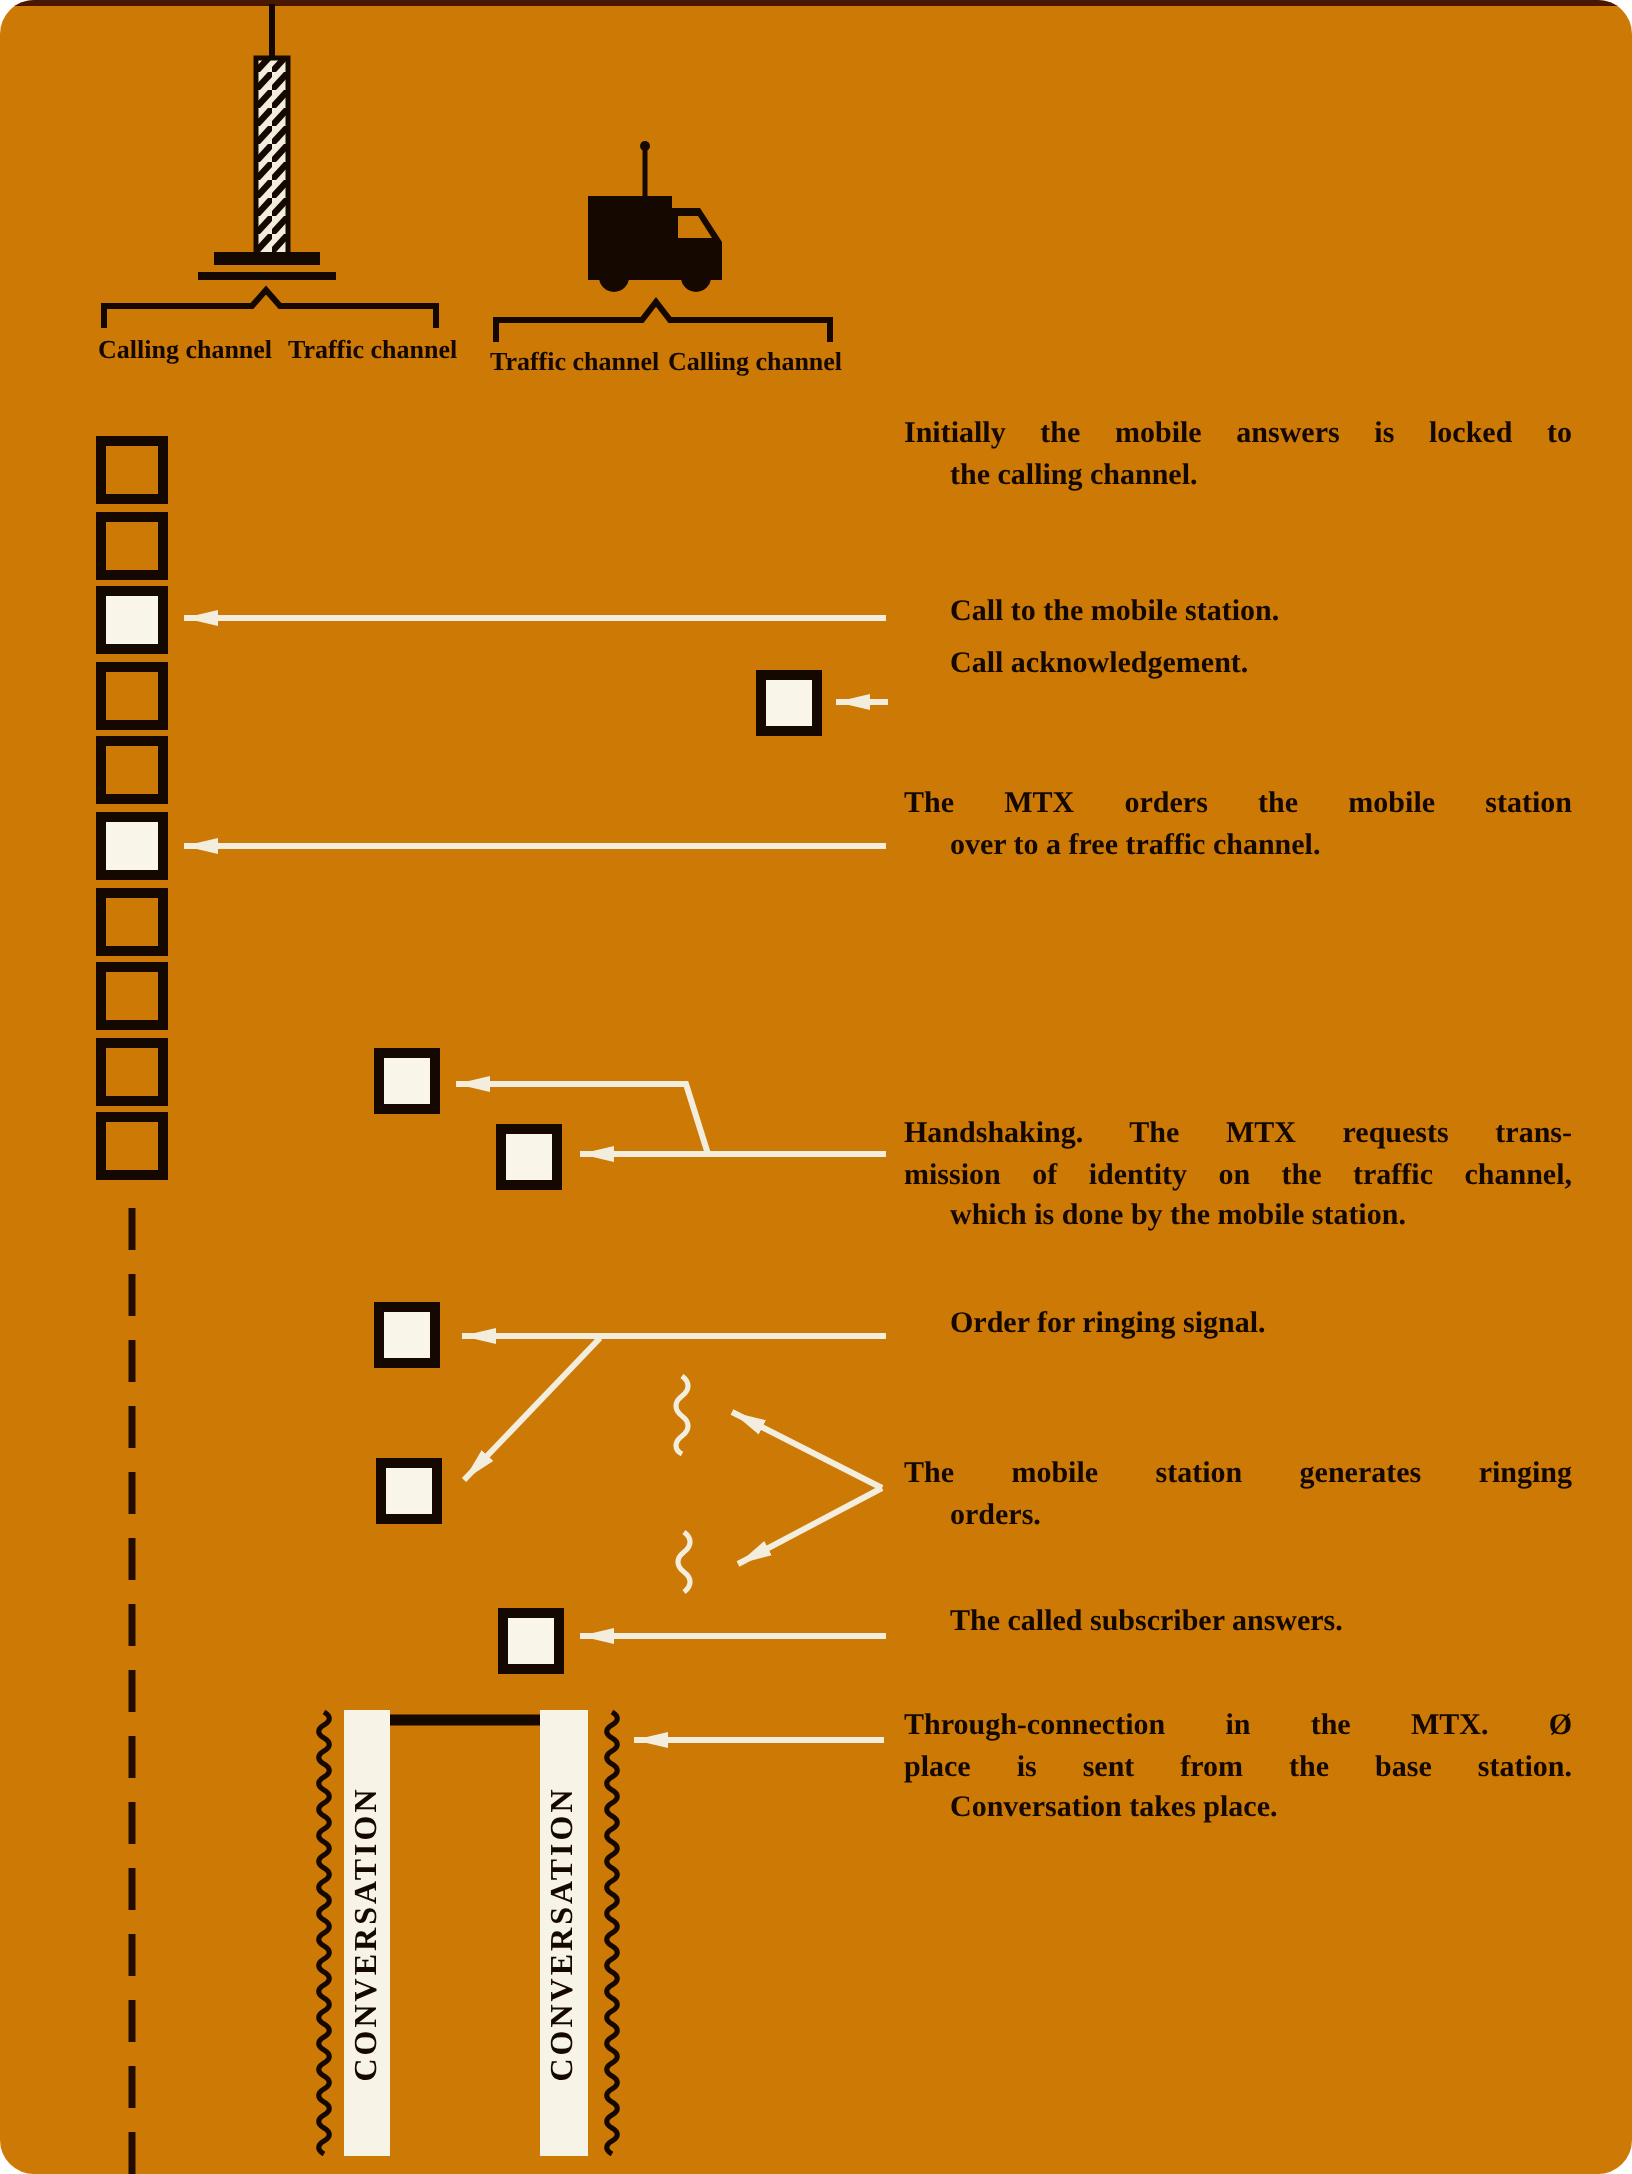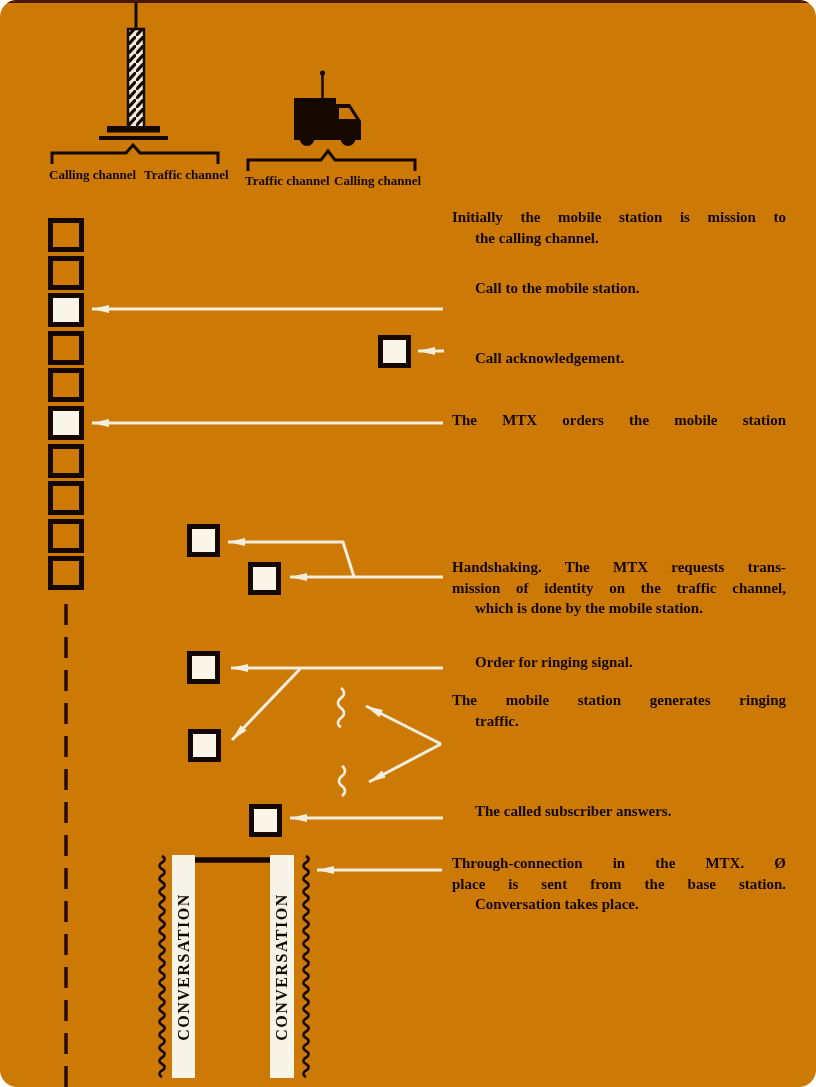--- a/index.html
+++ b/index.html
@@ -22,22 +22,22 @@
   .sig.hs1{left:187px;top:524px;}
   .sig.hs2{left:248px;top:562px;}
   .sig.ringorder{left:187px;top:651px;}
   .sig.ringgen{left:188px;top:729px;}
   .sig.answer{left:249px;top:804px;}
   
   .ann{position:absolute;left:452px;width:334px;
        font-size:15px;line-height:20.5px;font-weight:700;color:#140800;}
   .ann .ln{text-align:justify;text-align-last:justify;}
   .ann .ln.last{text-align-last:left;margin-left:23px;}
-  .ann1{top:207px;} .ann2{top:278px;} .ann3{top:348px;} .ann4{top:410px;}
-  .ann5{top:557px;} .ann6{top:652px;} .ann7{top:690px;} .ann8{top:801px;} .ann9{top:853px;}
+  .ann1{top:207px;} .ann2{top:296px;} .ann3{top:322px;} .ann4{top:392px;}
+  .ann5{top:557px;} .ann6{top:652px;} .ann7{top:727px;} .ann8{top:801px;} .ann9{top:853px;}
   
   .convbar{position:absolute;top:855px;width:23px;height:223px;background:#f7f3e6;
            display:flex;align-items:center;justify-content:center;}
   .convbar.left{left:172px;}
   .convbar.right{left:270px;width:24px;}
   .convbar span{
     transform:rotate(-90deg);white-space:nowrap;
     font-size:16px;font-weight:700;letter-spacing:1.5px;color:#150800;
   }
 </style>
@@ -121,43 +121,44 @@
     </div>
 
   <div class="sig ack"></div>
   <div class="sig hs1"></div>
   <div class="sig hs2"></div>
   <div class="sig ringorder"></div>
   <div class="sig ringgen"></div>
   <div class="sig answer"></div>
 
   <div class="ann ann1">
-      <div class="ln">Initially the mobile station is mission to</div>
+      <div class="ln">Initially the mobile answers is locked to</div>
       <div class="ln last">the calling channel.</div>
     </div>
   <div class="ann ann2">
       <div class="ln last">Call to the mobile station.</div>
     </div>
   <div class="ann ann3">
       <div class="ln last">Call acknowledgement.</div>
     </div>
   <div class="ann ann4">
       <div class="ln">The MTX orders the mobile station</div>
+      <div class="ln last">over to a free traffic channel.</div>
     </div>
   <div class="ann ann5">
       <div class="ln">Handshaking. The MTX requests trans-</div>
       <div class="ln">mission of identity on the traffic channel,</div>
       <div class="ln last">which is done by the mobile station.</div>
     </div>
   <div class="ann ann6">
       <div class="ln last">Order for ringing signal.</div>
     </div>
   <div class="ann ann7">
       <div class="ln">The mobile station generates ringing</div>
-      <div class="ln last">traffic.</div>
+      <div class="ln last">orders.</div>
     </div>
   <div class="ann ann8">
       <div class="ln last">The called subscriber answers.</div>
     </div>
   <div class="ann ann9">
       <div class="ln">Through-connection in the MTX. Ø</div>
       <div class="ln">place is sent from the base station.</div>
       <div class="ln last">Conversation takes place.</div>
     </div>
 

